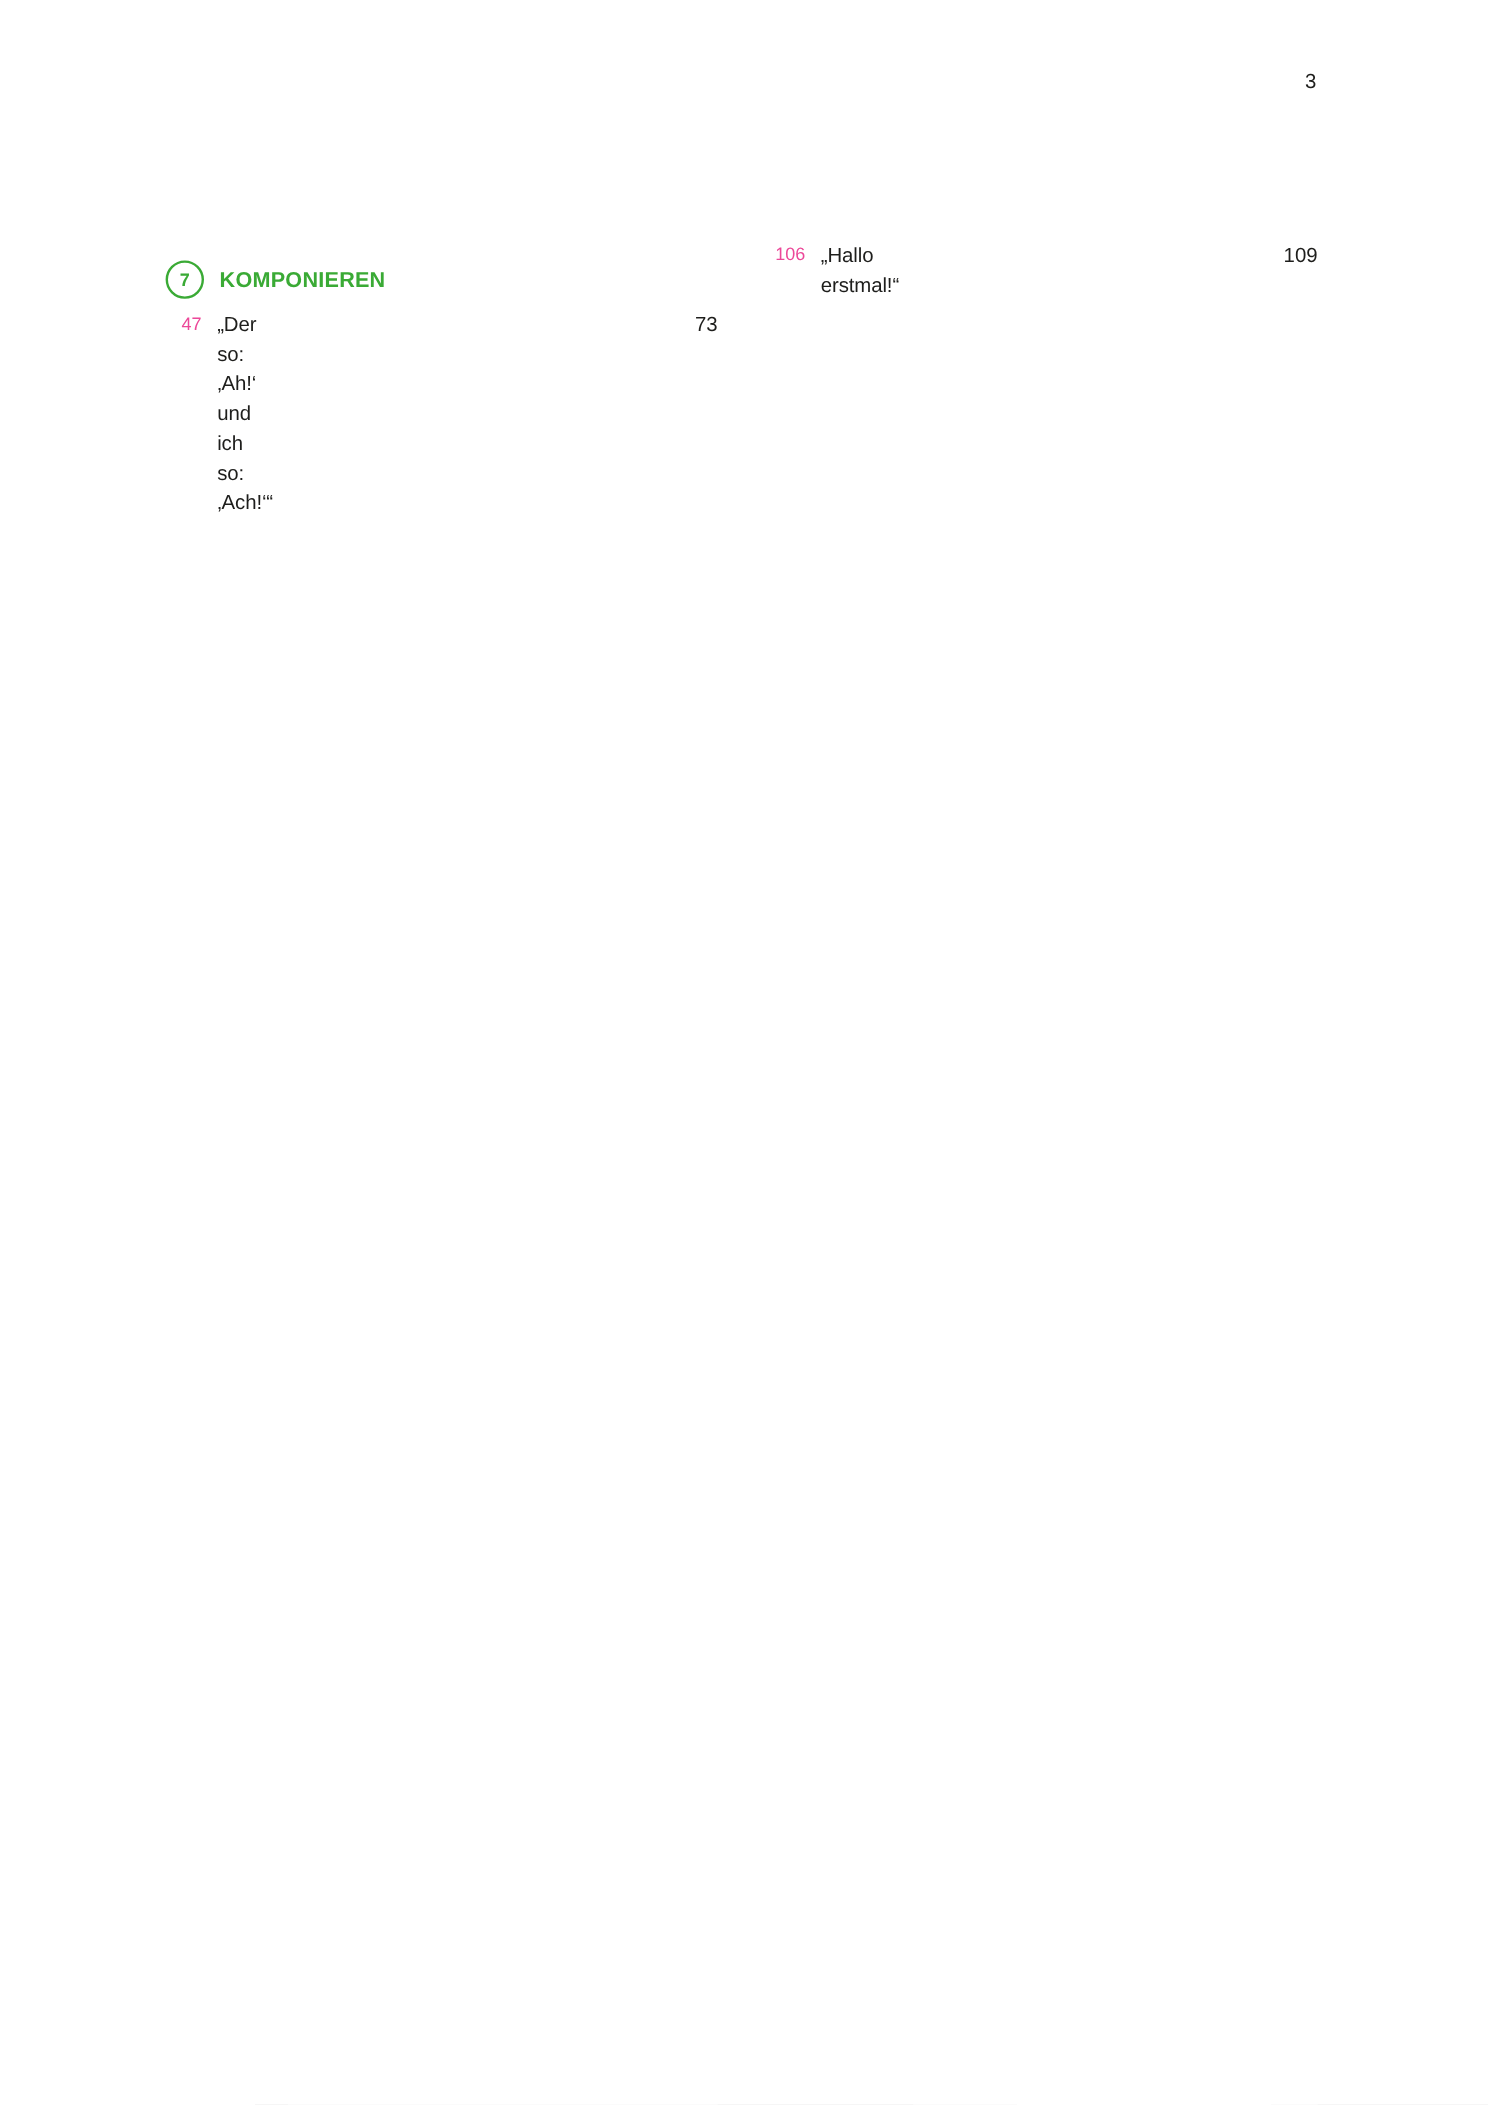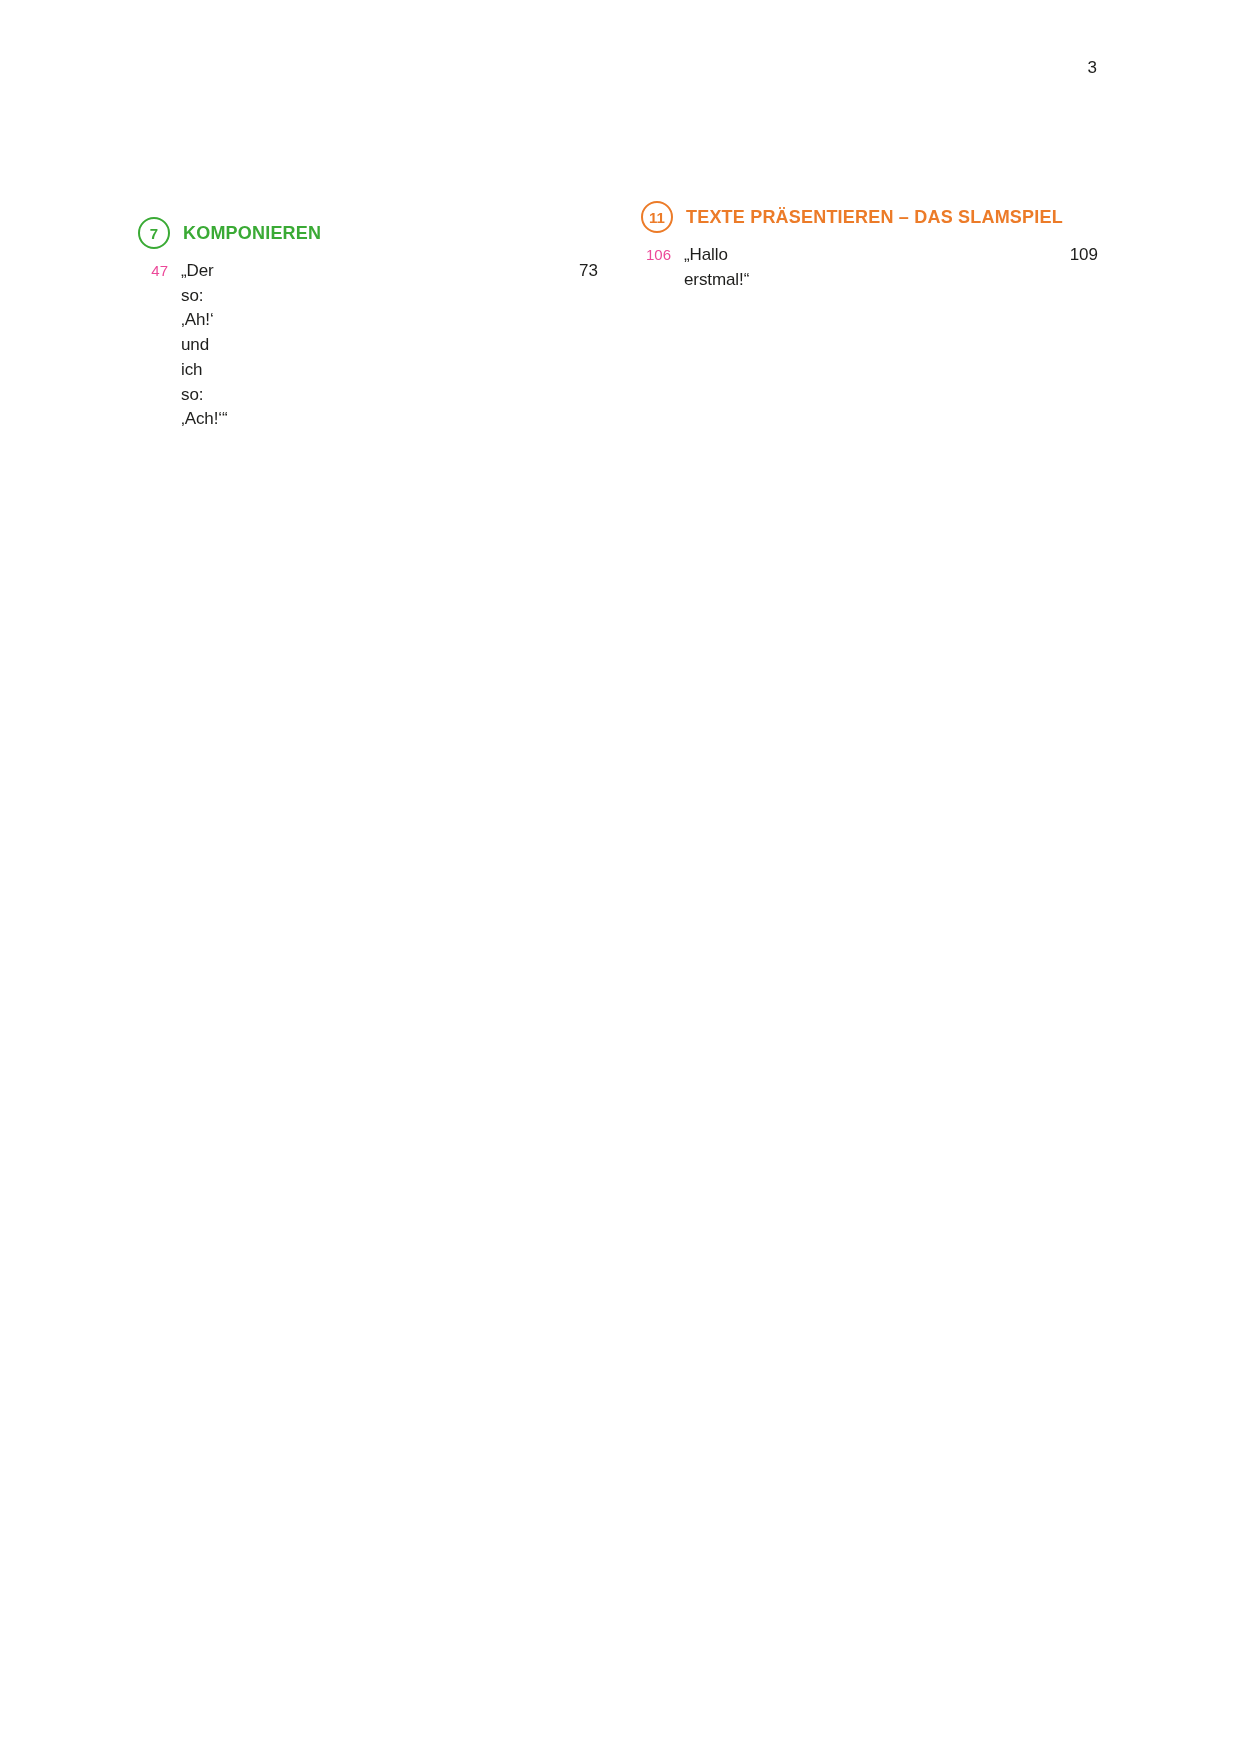--- a/index.html
+++ b/index.html
@@ -60,25 +60,20 @@
     <span class="title">„Der so: ‚Ah!‘ und ich so: ‚Ach!‘“</span>
     <span class="page">73</span>
   </div>
 
 </div>
   </section>
 
 </div>
   <div class="col col-right" id="col-right">
   <section class="section chapter" style="--accent: #ec7b28;">
-    <div class="section-header">
-      <span class="badge">11</span>
-      <span class="section-title">TEXTE PRÄSENTIEREN – DAS SLAMSPIEL</span>
-
-    </div>
     <div class="entries">
   <div class="entry">
     <span class="num">106</span>
     <span class="title">„Hallo erstmal!“</span>
     <span class="page">109</span>
   </div>
 
 </div>
   </section>
 

